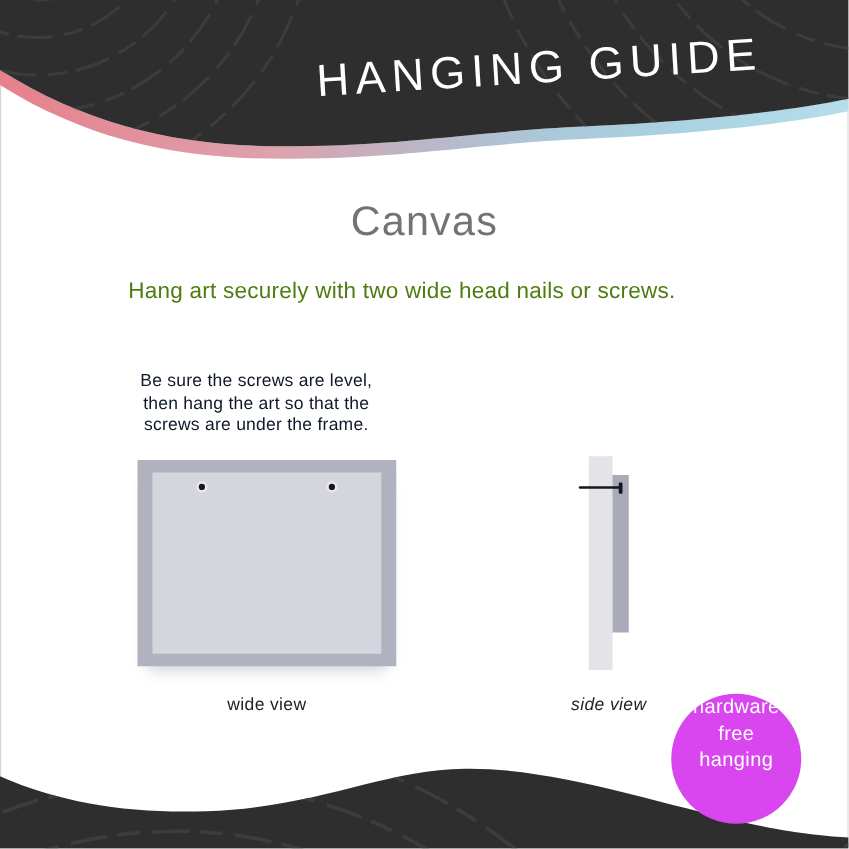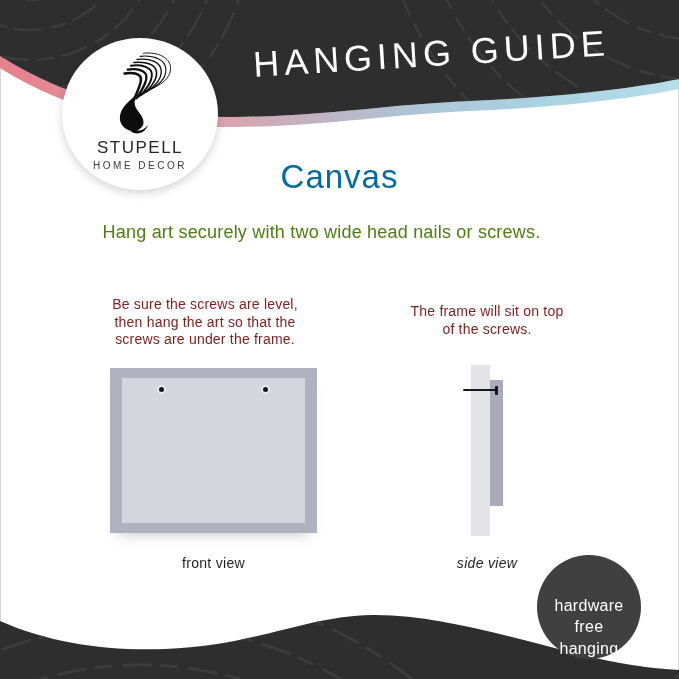--- a/index.html
+++ b/index.html
@@ -27,29 +27,29 @@
     position:absolute;left:0;right:0;top:100px;text-align:center;
     font-size:17px;letter-spacing:1.5px;color:#262626;
   }
   .brand-tagline{
     position:absolute;left:0;right:0;top:122px;text-align:center;
     font-size:10px;letter-spacing:2.5px;color:#3a3a3a;
   }
   
   .product-title{
     position:absolute;left:0;right:0;top:158px;text-align:center;
-    font-size:33px;font-weight:400;letter-spacing:1px;color:#0369a1;
+    font-size:33px;font-weight:400;letter-spacing:1px;color:#737373;
   }
   .instruction{
     position:absolute;left:0;right:36px;top:222px;text-align:center;
     font-size:18px;color:#4d7c0f;letter-spacing:.2px;
   }
   .note{
     position:absolute;text-align:center;font-size:14px;line-height:17.5px;
-    color:#7f1d1d;white-space:pre-line;letter-spacing:.2px;
+    color:#0f172a;white-space:pre-line;letter-spacing:.2px;
   }
   .note-front{left:75px;top:296px;width:260px;}
   .note-side{left:377px;top:303px;width:220px;}
   
   .front-frame{
     position:absolute;left:110px;top:368px;width:207px;height:165px;
     background:#b1b2c0;z-index:2;
     box-shadow:0 9px 12px -8px rgba(90,90,110,.35);
   }
   .front-inner{
@@ -82,22 +82,22 @@
   
   .caption{
     position:absolute;top:555px;text-align:center;font-size:14px;color:#1f1f1f;
     letter-spacing:.3px;
   }
   .caption-front{left:110px;width:207px;}
   .caption-side{left:437px;width:100px;font-style:italic;}
   
   .badge-circle{
     position:absolute;left:537px;top:555px;width:104px;height:104px;z-index:5;
-    background:#404040;border-radius:50%;
-    display:flex;align-items:flex-end;justify-content:center;
+    background:#d946ef;border-radius:50%;
+    display:flex;align-items:flex-start;justify-content:center;
   }
   .badge-label{
     color:#ffffff;font-size:16px;line-height:21.5px;text-align:center;
     white-space:pre-line;letter-spacing:.3px;
   }
   
   #footer-svg{position:absolute;left:0;top:605px;z-index:3;}
 </style>
 </head>
 <body>
@@ -134,60 +134,41 @@
         <circle cx="700" cy="-120" r="160"></circle>
       <circle cx="700" cy="-120" r="200"></circle>
         <circle cx="700" cy="-120" r="240"></circle>
       <circle cx="700" cy="-120" r="280"></circle>
         <circle cx="700" cy="-120" r="320"></circle>
     </g>
   </svg>
 
   <div class="banner-title">HANGING GUIDE</div>
 
-  <div class="logo-circle">
-    <svg class="logo-s" width="78" height="86" viewBox="0 0 100 110">
-      <g stroke="#0d0d0d" fill="none" stroke-linecap="round">
-        <path stroke-width="1.2" d="M58,4  C78,2 92,10 93,22  C94,36 80,46 62,52"></path>
-        <path stroke-width="1.4" d="M54,8  C73,6 86,13 87,24  C88,37 76,47 60,54"></path>
-        <path stroke-width="1.7" d="M50,12 C68,10 80,16 81,26 C82,38 71,49 58,56"></path>
-        <path stroke-width="2.0" d="M46,16 C62,14 74,19 75,28 C76,39 66,50 55,58"></path>
-        <path stroke-width="2.4" d="M42,20 C56,18 68,22 69,30 C70,40 61,52 52,60"></path>
-        <path stroke-width="2.8" d="M38,25 C50,23 61,26 62,33 C63,42 55,53 49,62"></path>
-        <path stroke-width="3.2" d="M34,30 C44,28 54,30 55,36 C56,44 49,55 46,64"></path>
-      </g>
-      <path fill="#0d0d0d" d="M50,57 C38,66 28,76 28,87 C28,99 41,107 52,102 C62,97 59,87 52,79 C46,72 45,64 50,57 Z"></path>
-      <path fill="#0d0d0d" d="M44,100 C50,105 58,104 64,96 C61,106 50,110 42,104 Z"></path>
-    </svg>
-    <div class="brand-name">STUPELL</div>
-    <div class="brand-tagline">HOME DECOR</div>
-  </div>
 
   <div class="product-title">Canvas</div>
   <div class="instruction">Hang art securely with two wide head nails or screws.</div>
 
   <div class="note note-front">Be sure the screws are level,
 then hang the art so that the
 screws are under the frame.</div>
-  <div class="note note-side">The frame will sit on top
-of the screws.</div>
 
   <div class="front-frame">
     <div class="front-inner">
       <span class="nail-dot dot-left"></span>
       <span class="nail-dot dot-right"></span>
     </div>
   </div>
 
   <div class="wall-bar"></div>
   <div class="frame-side-bar"></div>
   <div class="nail-shaft"></div>
   <div class="nail-head"></div>
 
-  <div class="caption caption-front">front view</div>
+  <div class="caption caption-front">wide view</div>
   <div class="caption caption-side">side view</div>
 
   <div class="badge-circle">
     <div class="badge-label">hardware
 free
 hanging</div>
   </div>
 
   <svg id="footer-svg" width="679" height="74" viewBox="0 0 679 74">
     <defs>

